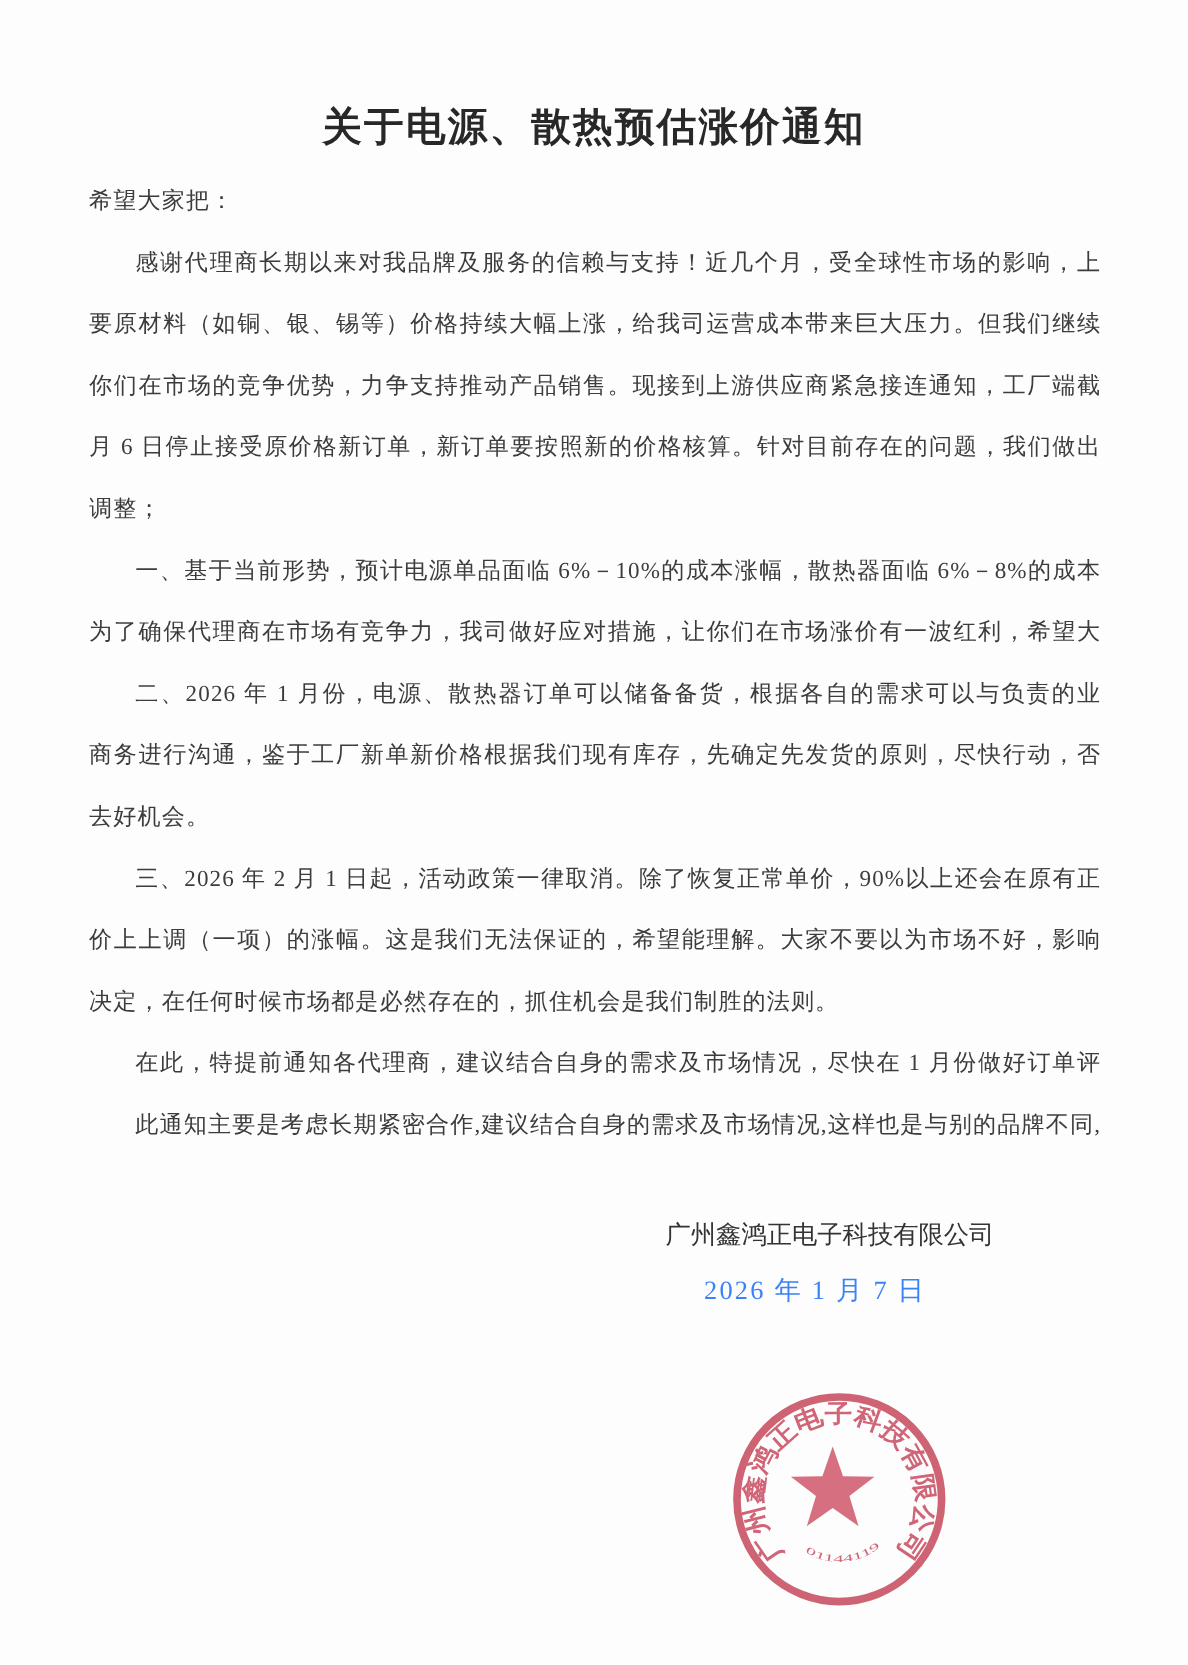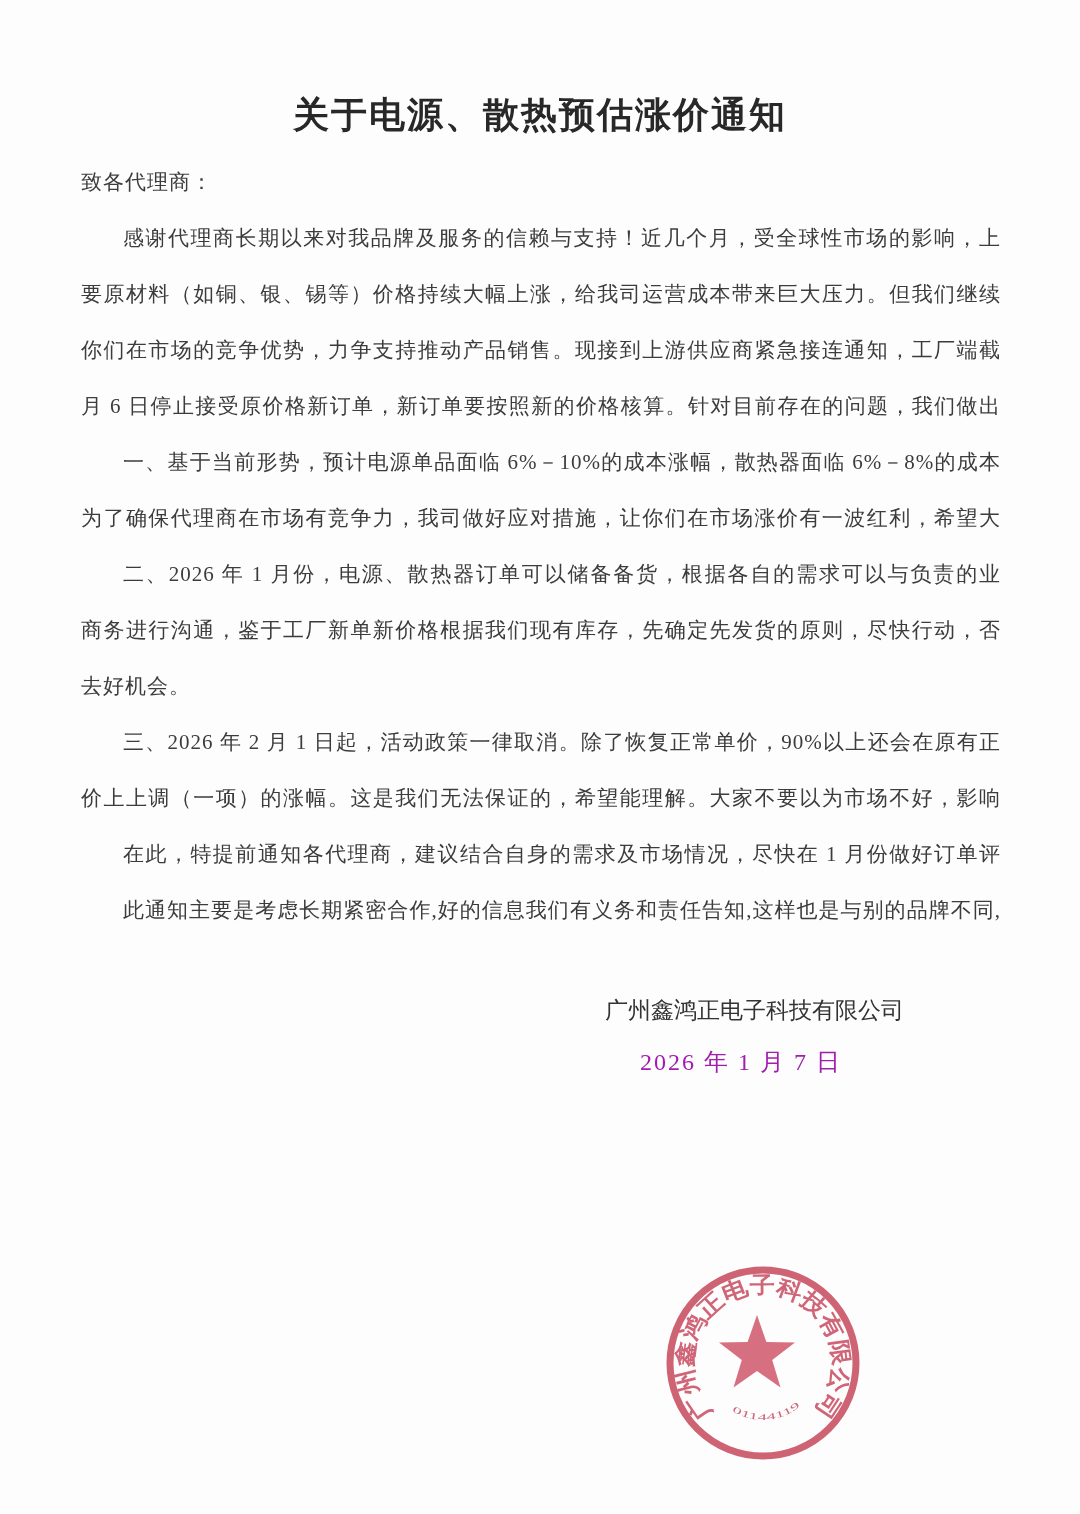--- a/index.html
+++ b/index.html
@@ -21,21 +21,21 @@
   }
   .jl{text-align:justify;text-align-last:justify;}
   .fi{text-indent:2em;}
   .signature{position:relative;}
   .sig-company{
     margin-top:50px;text-align:right;padding-right:176px;
     font-size:23px;line-height:46px;color:#333333;letter-spacing:0px;
   }
   .sig-date{
     text-align:right;padding-right:238px;
-    font-size:24px;line-height:56px;color:#a21caf;letter-spacing:2px;
+    font-size:24px;line-height:56px;color:#3b82f6;letter-spacing:2px;
   }
   .seal{
     position:absolute;left:663px;top:1263px;width:200px;height:200px;
     mix-blend-mode:multiply;opacity:0.87;pointer-events:none;
   }
   .seal svg{display:block;}
   .seal-arc-text{
     font-family:"Liberation Serif","DejaVu Serif",serif;
     font-size:23px;font-weight:600;
   }
@@ -45,40 +45,42 @@
   }
 </style>
 </head>
 <body>
 
 <div class="page">
 
   <div class="doc-title">关于电源、散热预估涨价通知</div>
 
   <div class="content">
-    <div class="line">致各代理商：</div>
+    <div class="line">希望大家把：</div>
 
     <div class="line fi jl">感谢代理商长期以来对我品牌及服务的信赖与支持！近几个月，受全球性市场的影响，上游主</div>
     <div class="line jl">要原材料（如铜、银、锡等）价格持续大幅上涨，给我司运营成本带来巨大压力。但我们继续确保</div>
     <div class="line jl">你们在市场的竞争优势，力争支持推动产品销售。现接到上游供应商紧急接连通知，工厂端截止 1</div>
     <div class="line jl">月 6 日停止接受原价格新订单，新订单要按照新的价格核算。针对目前存在的问题，我们做出如下</div>
+    <div class="line">调整；</div>
 
     <div class="line fi jl">一、基于当前形势，预计电源单品面临 6%－10%的成本涨幅，散热器面临 6%－8%的成本涨幅。</div>
     <div class="line jl">为了确保代理商在市场有竞争力，我司做好应对措施，让你们在市场涨价有一波红利，希望大家把</div>
 
     <div class="line fi jl">二、2026 年 1 月份，电源、散热器订单可以储备备货，根据各自的需求可以与负责的业务、</div>
     <div class="line jl">商务进行沟通，鉴于工厂新单新价格根据我们现有库存，先确定先发货的原则，尽快行动，否则失</div>
     <div class="line">去好机会。</div>
 
     <div class="line fi jl">三、2026 年 2 月 1 日起，活动政策一律取消。除了恢复正常单价，90%以上还会在原有正常单</div>
     <div class="line jl">价上上调（一项）的涨幅。这是我们无法保证的，希望能理解。大家不要以为市场不好，影响你的</div>
+    <div class="line">决定，在任何时候市场都是必然存在的，抓住机会是我们制胜的法则。</div>
 
     <div class="line fi jl">在此，特提前通知各代理商，建议结合自身的需求及市场情况，尽快在 1 月份做好订单评估，</div>
 
-    <div class="line fi jl">此通知主要是考虑长期紧密合作,好的信息我们有义务和责任告知,这样也是与别的品牌不同,</div>
+    <div class="line fi jl">此通知主要是考虑长期紧密合作,建议结合自身的需求及市场情况,这样也是与别的品牌不同,</div>
 
   </div>
 
   <div class="signature">
     <div class="sig-company">广州鑫鸿正电子科技有限公司</div>
     <div class="sig-date">2026 年 1 月 7 日</div>
   </div>
 
   <div class="seal">
     <svg width="200" height="200" viewBox="0 0 200 200">

